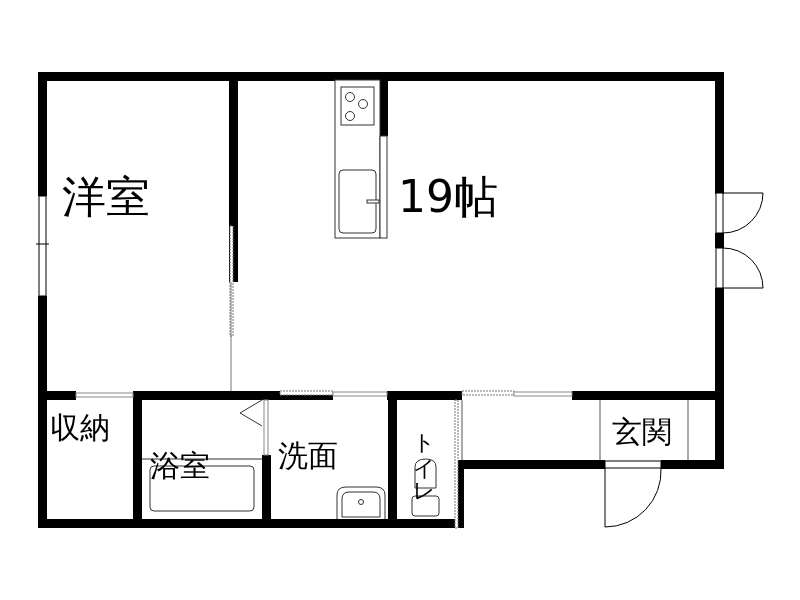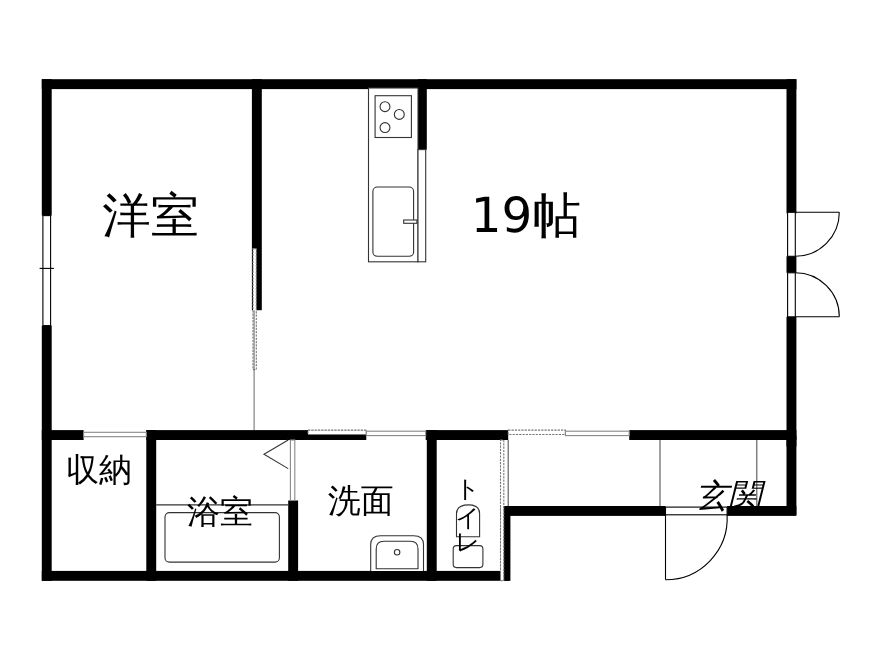--- a/index.html
+++ b/index.html
@@ -1,18 +1,18 @@
 <!DOCTYPE html>
 <html><head>
 <meta charset="utf-8">
 <style>
   html, body { margin: 0; padding: 0; background: #ffffff; }
   body { width: 800px; height: 600px; overflow: hidden; position: relative; font-family: "DejaVu Sans", sans-serif; }
   svg { position: absolute; left: 0; top: 0; }
-  .label { position: absolute; color: #000; font-family: "DejaVu Sans", sans-serif; text-align: center; line-height: 1.05; white-space: nowrap; }
+  .label { position: absolute; color: #000; font-family: "DejaVu Sans", sans-serif; text-align: left; line-height: 1.05; white-space: nowrap; }
   .lbl-big { font-size: 44px; }
   .lbl-mid { font-size: 30px; }
   .lbl-vert { font-size: 22px; writing-mode: vertical-rl; }
 </style>
 </head>
 <body>
 
 <svg width="800" height="600" viewBox="0 0 800 600">
 
   <g fill="#000">
@@ -128,13 +128,13 @@
 </div>
 
 <div class="label lbl-mid" style="left:50px; top:412px; width:80px;">収納</div>
 
 <div class="label lbl-mid" style="left:150px; top:418px; width:100px;margin-top:32px;">浴室</div>
 
 <div class="label lbl-mid" style="left:278px; top:440px; width:100px;">洗面</div>
 
 <div class="label lbl-vert" style="left:413px; top:418px; height:80px;">トイレ</div>
 
-<div class="label lbl-mid" style="left:612px; top:436px; width:100px;font-style:italic;">玄関</div>
+<div class="label lbl-mid" style="left:612px; top:416px; width:100px;">玄関</div>
 
 </body></html>

